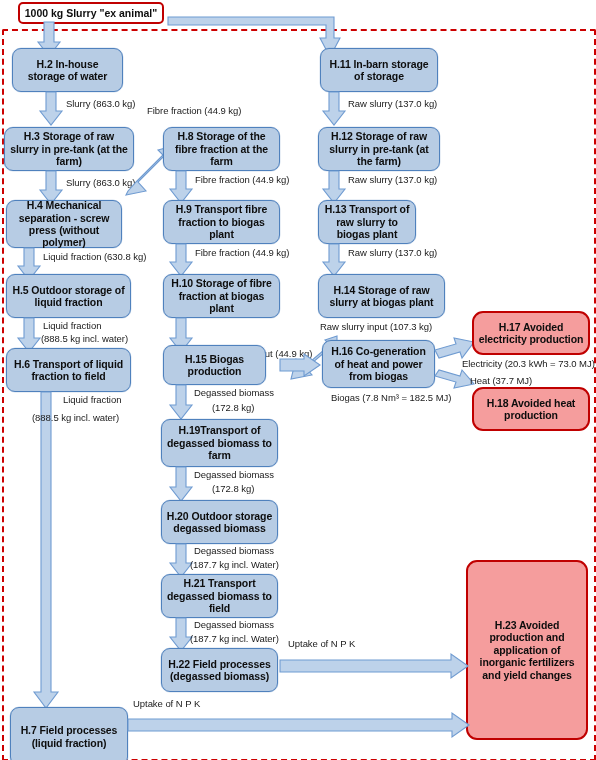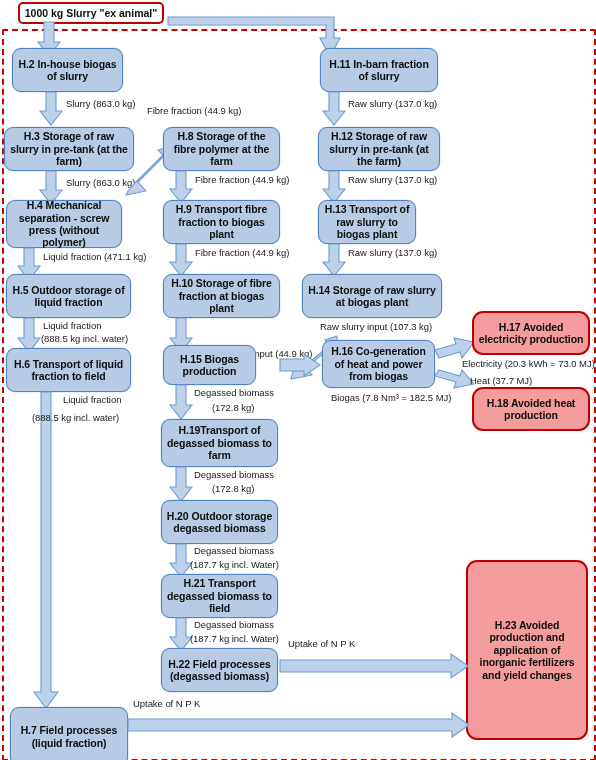--- a/index.html
+++ b/index.html
@@ -93,21 +93,21 @@
     </svg>
   </div>
 
   <div class="arrow" style="left:39px; top:22px;">
     <svg width="26" height="36" viewBox="0 0 26 36">
       <path class="ashape" d="M5,0 L15,0 L15,20 L21,20 L10,34 L-1,20 L5,20 Z"></path>
     </svg>
   </div>
 
   <div class="node blue" style="left:12px; top:48px; width:111px; height:44px;">
-    <span>H.2 In-house biogas of slurry</span>
+    <span>H.2 In-house storage of water</span>
   </div>
 
   <div class="arrow" style="left:42px; top:92px;">
     <svg width="24" height="35" viewBox="0 0 24 35">
         <path class="ashape" d="M4,0 L14,0 L14,19 L20,19 L9,33 L-2,19 L4,19 Z"></path>
       </svg>
   </div>
   <div class="lbl" style="left:66px; top:99px;">Slurry (863.0 kg)</div>
 
   <div class="node blue" style="left:4px; top:127px; width:130px; height:44px;">
@@ -123,21 +123,21 @@
 
   <div class="node blue" style="left:6px; top:200px; width:116px; height:48px;">
     <span>H.4 Mechanical separation - screw press (without polymer)</span>
   </div>
 
   <div class="arrow" style="left:20px; top:248px;">
     <svg width="24" height="34" viewBox="0 0 24 34">
         <path class="ashape" d="M4,0 L14,0 L14,18 L20,18 L9,32 L-2,18 L4,18 Z"></path>
       </svg>
   </div>
-  <div class="lbl" style="left:43px; top:252px;">Liquid fraction (471.1 kg)</div>
+  <div class="lbl" style="left:43px; top:252px;">Liquid fraction (630.8 kg)</div>
 
   <div class="node blue" style="left:6px; top:274px; width:125px; height:44px;">
     <span>H.5 Outdoor storage of liquid fraction</span>
   </div>
 
   <div class="arrow" style="left:20px; top:318px;">
     <svg width="24" height="36" viewBox="0 0 24 36">
         <path class="ashape" d="M4,0 L14,0 L14,20 L20,20 L9,34 L-2,20 L4,20 Z"></path>
       </svg>
   </div>
@@ -161,21 +161,21 @@
   </div>
 
   <div class="arrow" style="left:124px; top:133px;">
     <svg width="50" height="62" viewBox="0 0 50 62">
       <path class="ashape" d="M4,58 L13,48 L39,22 L34,17 L49,13 L45,28 L40,23 L14,49 L22,58 L2,62 Z"></path>
     </svg>
   </div>
   <div class="lbl" style="left:147px; top:106px;">Fibre fraction (44.9 kg)</div>
 
   <div class="node blue" style="left:163px; top:127px; width:117px; height:44px;">
-    <span>H.8 Storage of the fibre polymer at the farm</span>
+    <span>H.8 Storage of the fibre fraction at the farm</span>
   </div>
 
   <div class="arrow" style="left:172px; top:171px;">
     <svg width="24" height="34" viewBox="0 0 24 34">
         <path class="ashape" d="M4,0 L14,0 L14,18 L20,18 L9,32 L-2,18 L4,18 Z"></path>
       </svg>
   </div>
   <div class="lbl" style="left:195px; top:175px;">Fibre fraction (44.9 kg)</div>
 
   <div class="node blue" style="left:163px; top:200px; width:117px; height:44px;">
@@ -193,21 +193,21 @@
     <span>H.10 Storage of fibre fraction at biogas plant</span>
   </div>
 
   <div class="arrow" style="left:172px; top:318px;">
     <svg width="24" height="36" viewBox="0 0 24 36">
         <path class="ashape" d="M4,0 L14,0 L14,20 L20,20 L9,34 L-2,20 L4,20 Z"></path>
       </svg>
   </div>
   <div class="lbl" style="left:195px; top:322px;margin-top:27px;">Fibre fraction input (44.9 kg)</div>
 
-  <div class="node blue" style="left:163px; top:345px; width:93px; height:40px;">
+  <div class="node blue" style="left:163px; top:345px; width:103px; height:40px;">
     <span>H.15 Biogas production</span>
   </div>
 
   <div class="arrow" style="left:172px; top:385px;">
     <svg width="24" height="36" viewBox="0 0 24 36">
         <path class="ashape" d="M4,0 L14,0 L14,20 L20,20 L9,34 L-2,20 L4,20 Z"></path>
       </svg>
   </div>
   <div class="lbl" style="left:194px; top:388px;">Degassed biomass</div>
   <div class="lbl" style="left:212px; top:403px;">(172.8 kg)</div>
@@ -246,21 +246,21 @@
       </svg>
   </div>
   <div class="lbl" style="left:194px; top:620px;">Degassed biomass</div>
   <div class="lbl" style="left:190px; top:634px;">(187.7 kg incl. Water)</div>
 
   <div class="node blue" style="left:161px; top:648px; width:117px; height:44px;">
     <span>H.22 Field processes (degassed biomass)</span>
   </div>
 
   <div class="node blue" style="left:320px; top:48px; width:118px; height:44px;">
-    <span>H.11 In-barn fraction of slurry</span>
+    <span>H.11 In-barn storage of storage</span>
   </div>
 
   <div class="arrow" style="left:325px; top:92px;">
     <svg width="24" height="35" viewBox="0 0 24 35">
         <path class="ashape" d="M4,0 L14,0 L14,19 L20,19 L9,33 L-2,19 L4,19 Z"></path>
       </svg>
   </div>
   <div class="lbl" style="left:348px; top:99px;">Raw slurry (137.0 kg)</div>
 
   <div class="node blue" style="left:318px; top:127px; width:122px; height:44px;">
@@ -278,21 +278,21 @@
     <span>H.13 Transport of raw slurry to biogas plant</span>
   </div>
 
   <div class="arrow" style="left:325px; top:244px;">
     <svg width="24" height="34" viewBox="0 0 24 34">
         <path class="ashape" d="M4,0 L14,0 L14,18 L20,18 L9,32 L-2,18 L4,18 Z"></path>
       </svg>
   </div>
   <div class="lbl" style="left:348px; top:248px;">Raw slurry (137.0 kg)</div>
 
-  <div class="node blue" style="left:302px; top:274px; width:140px; height:44px;">
+  <div class="node blue" style="left:318px; top:274px; width:127px; height:44px;">
     <span>H.14 Storage of raw slurry at biogas plant</span>
   </div>
 
   <div class="lbl" style="left:320px; top:322px;">Raw slurry input (107.3 kg)</div>
 
   <div class="arrow" style="left:279px; top:334px;">
     <svg width="62" height="46" viewBox="0 0 62 46">
       <path class="ashape" d="M58,2 L46,6 L51,11 L25,33 L17,25 L12,45 L33,41 L27,34 L53,12 L58,17 Z"></path>
     </svg>
   </div>

